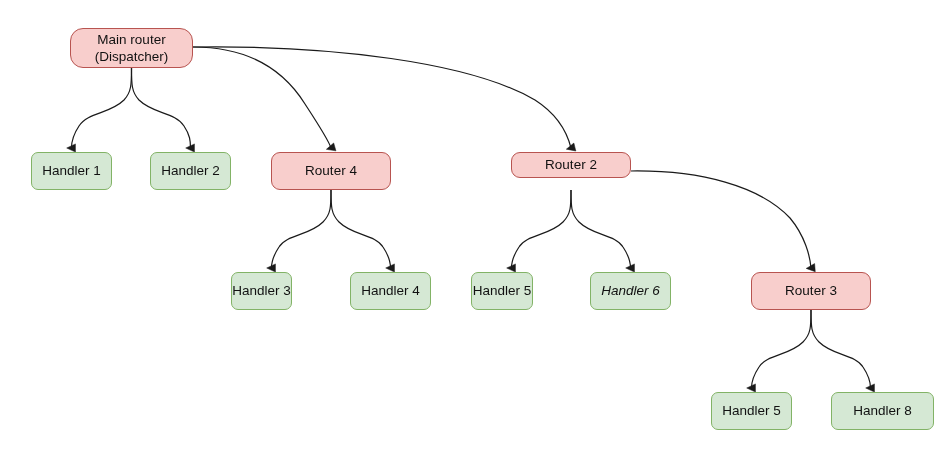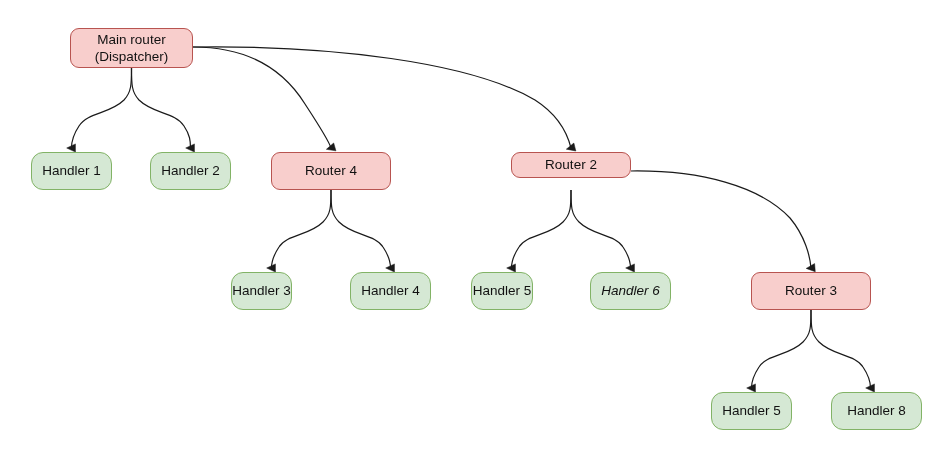--- a/index.html
+++ b/index.html
@@ -45,21 +45,21 @@
     white-space: pre-line;
   }
   .node-router {
     background: #f8cecc;
     border: 1px solid #b85450;
     border-radius: 9px;
   }
   .node-handler {
     background: #d5e8d4;
     border: 1px solid #82b366;
-    border-radius: 12px;
+    border-radius: 7px;
   }
 </style>
 </head>
 <body>
 
 <div id="diagram-canvas">
 
   <svg id="edge-layer" viewBox="0 0 941 461">
     <defs>
       <marker id="arrowhead" markerWidth="9" markerHeight="9" refX="4.2" refY="4.2" orient="auto" markerUnits="strokeWidth">
@@ -75,28 +75,28 @@
         <path class="edge-path" d="M 331 190 C 331 206 331 214 339 222 C 353 236 375 234 383 247 C 389 256 390.5 261 390.5 268" marker-end="url(#arrowhead)"></path>
         <path class="edge-path" d="M 571 190 C 571 206 571 214 563 222 C 549 236 527 234 519 247 C 513 256 511.5 261 511.5 268" marker-end="url(#arrowhead)"></path>
         <path class="edge-path" d="M 571 190 C 571 206 571 214 579 222 C 593 236 615 234 623 247 C 629 256 630.5 261 630.5 268" marker-end="url(#arrowhead)"></path>
         <path class="edge-path" d="M 631 171 C 700 170 760 186 790 218 C 805 236 810 256 811 268" marker-end="url(#arrowhead)"></path>
         <path class="edge-path" d="M 811 310 C 811 326 811 334 803 342 C 789 356 767 354 759 367 C 753 376 751.5 381 751.5 388" marker-end="url(#arrowhead)"></path>
         <path class="edge-path" d="M 811 310 C 811 326 811 334 819 342 C 833 356 855 354 863 367 C 869 376 870.5 381 870.5 388" marker-end="url(#arrowhead)"></path>
       </g>
   </svg>
 
   <div id="nodes-group">
-      <div class="node node-router" style="left: 70px; top: 28px; width: 123px; height: 40px;"><span>Main router
+      <div class="node node-router" style="left: 70px; top: 28px; width: 123px; height: 40px; border-radius: 13px;"><span>Main router
 (Dispatcher)</span></div>
       <div class="node node-handler" style="left: 31px; top: 152px; width: 81px; height: 38px;"><span>Handler 1</span></div>
       <div class="node node-handler" style="left: 150px; top: 152px; width: 81px; height: 38px;"><span>Handler 2</span></div>
       <div class="node node-router" style="left: 271px; top: 152px; width: 120px; height: 38px;"><span>Router 4</span></div>
       <div class="node node-router" style="left: 511px; top: 152px; width: 120px; height: 26px;"><span>Router 2</span></div>
       <div class="node node-handler" style="left: 231px; top: 272px; width: 61px; height: 38px;"><span>Handler 3</span></div>
       <div class="node node-handler" style="left: 350px; top: 272px; width: 81px; height: 38px; text-align: center;"><span>Handler 4</span></div>
       <div class="node node-handler" style="left: 471px; top: 272px; width: 62px; height: 38px;"><span>Handler 5</span></div>
       <div class="node node-handler" style="left: 590px; top: 272px; width: 81px; height: 38px; font-style: italic;"><span>Handler 6</span></div>
       <div class="node node-router" style="left: 751px; top: 272px; width: 120px; height: 38px;"><span>Router 3</span></div>
       <div class="node node-handler" style="left: 711px; top: 392px; width: 81px; height: 38px;"><span>Handler 5</span></div>
-      <div class="node node-handler" style="left: 831px; top: 392px; width: 91px; height: 38px;"><span>Handler 8</span></div>
+      <div class="node node-handler" style="left: 831px; top: 392px; width: 103px; height: 38px;"><span>Handler 8</span></div>
     </div>
 
 </div>
 
 </body></html>

